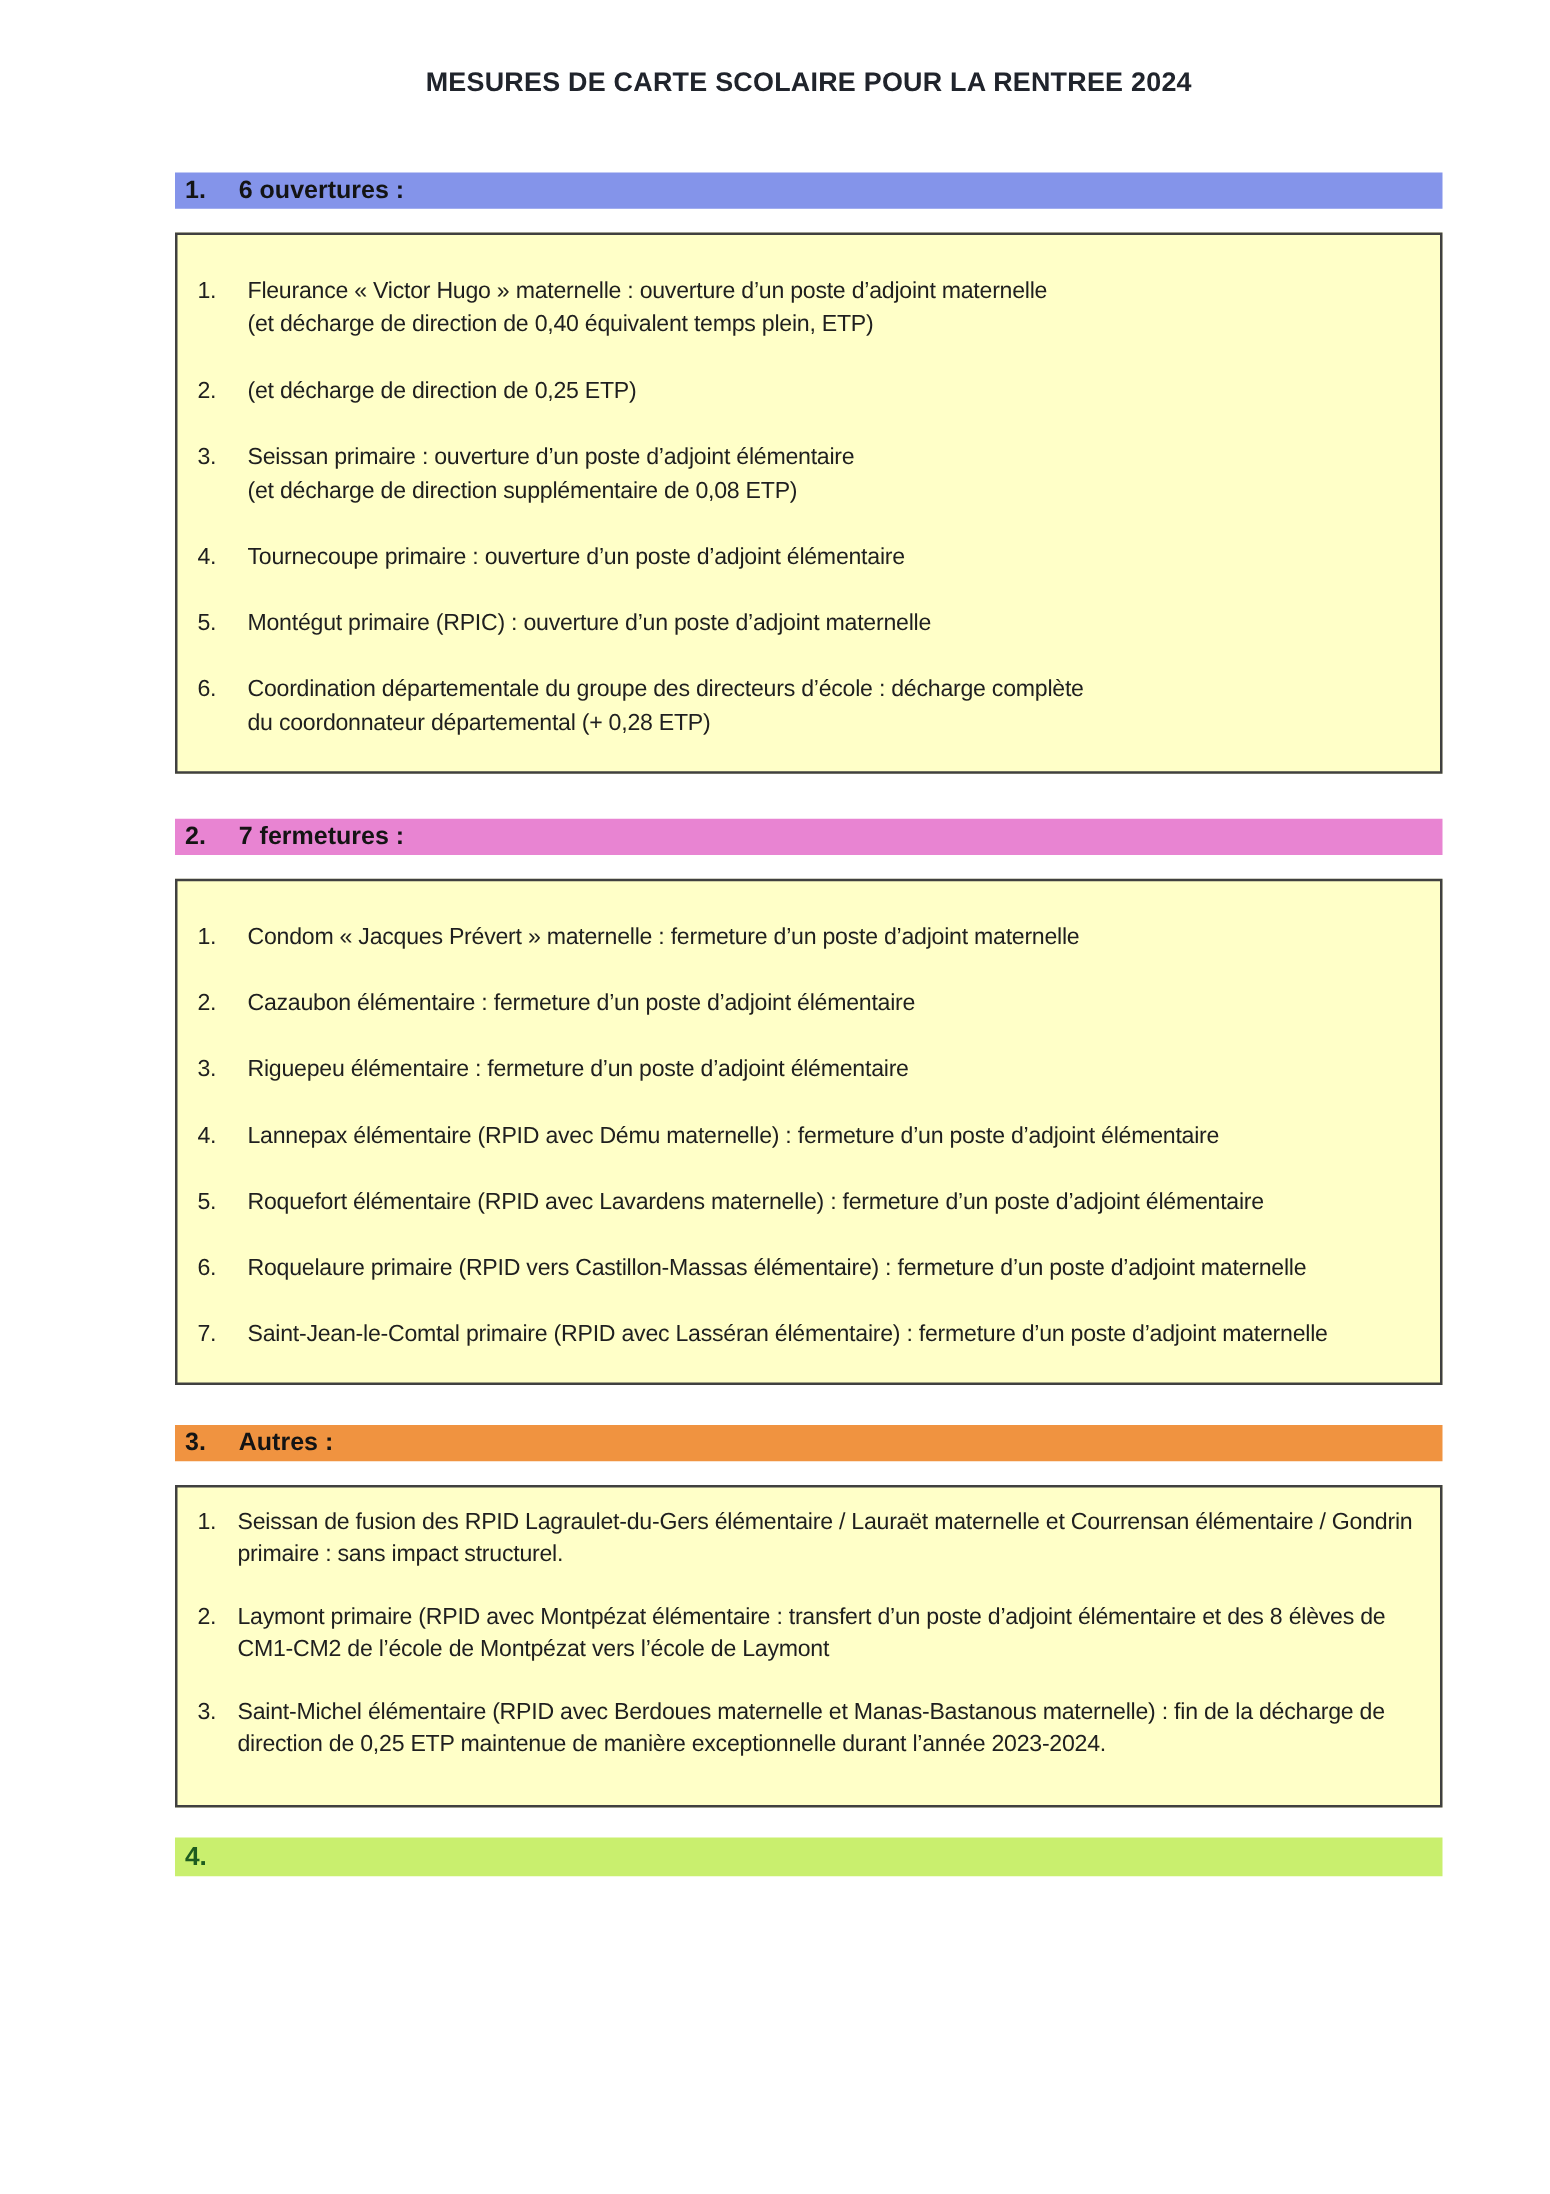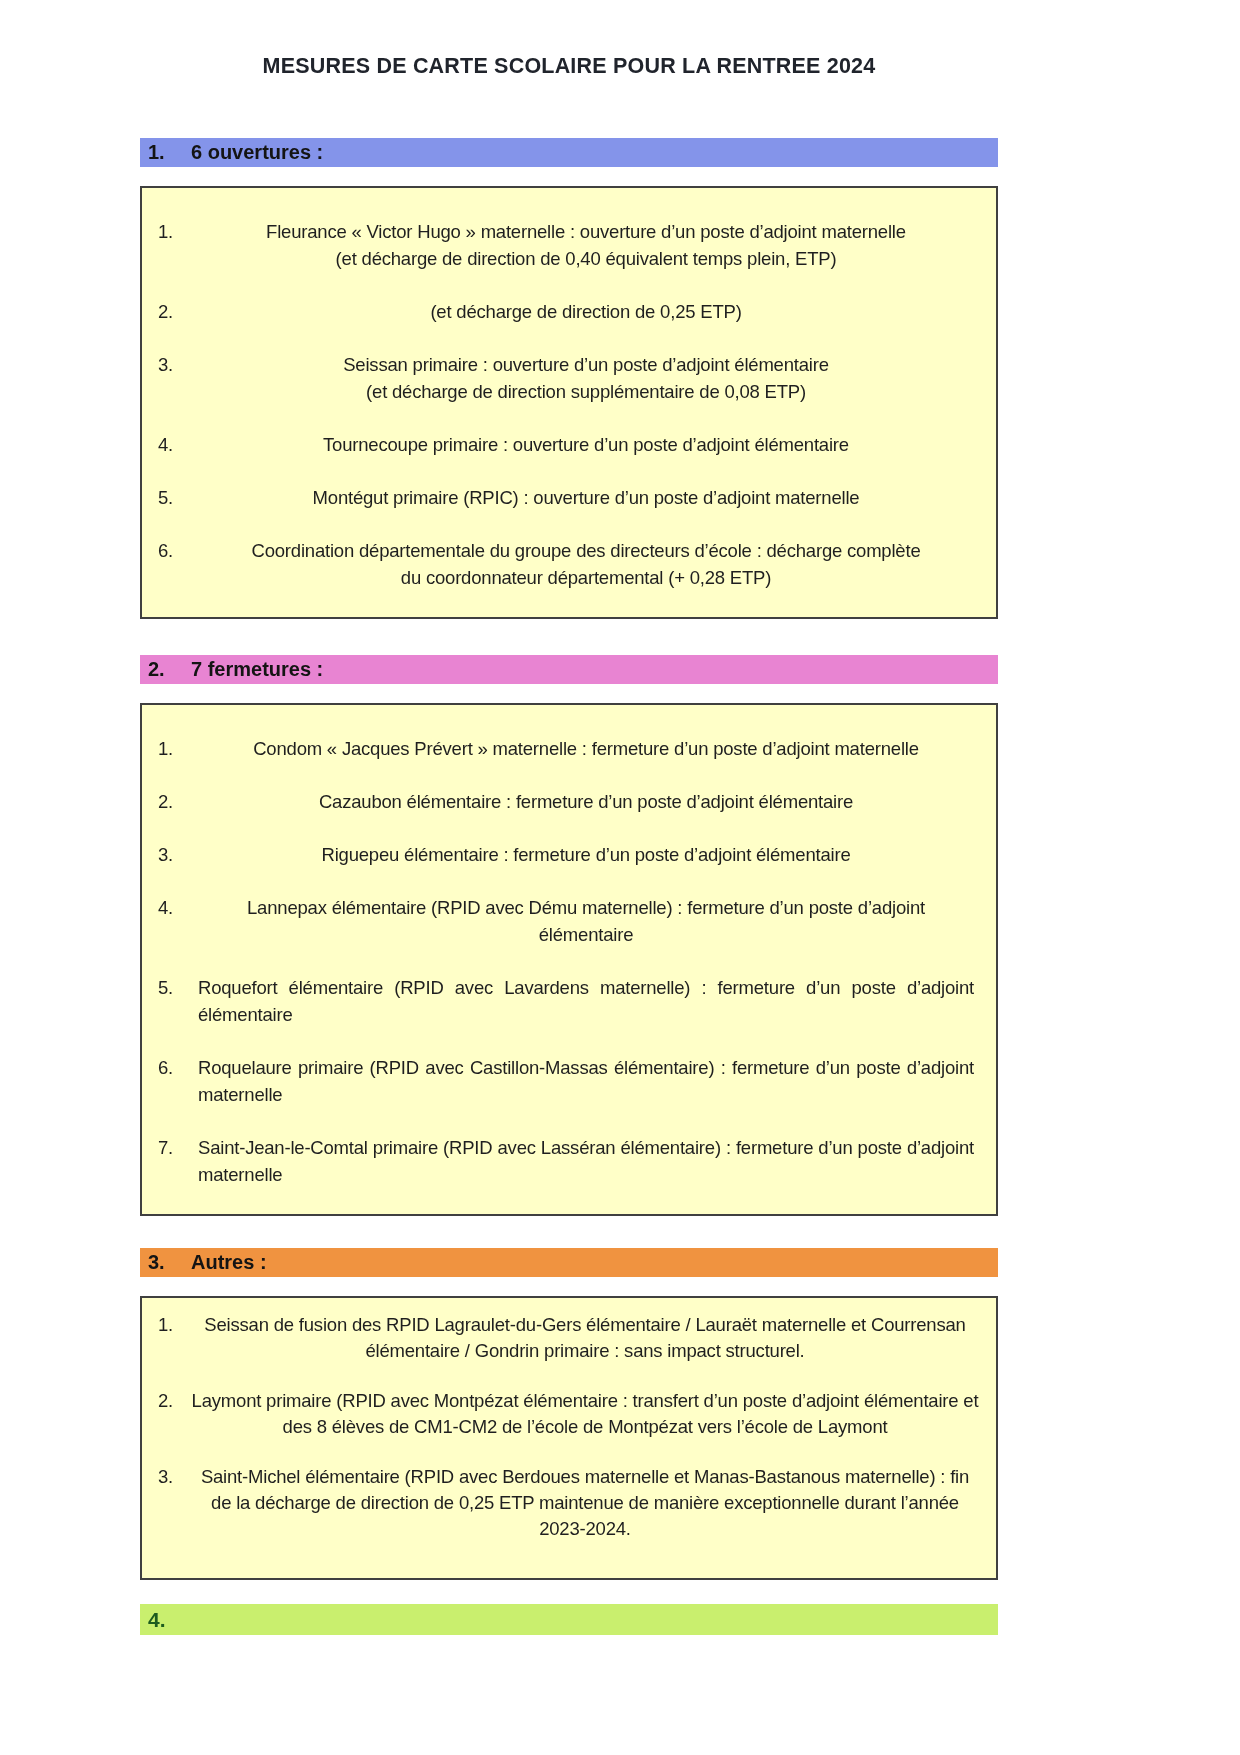--- a/index.html
+++ b/index.html
@@ -4,21 +4,21 @@
 <style>
   * { margin: 0; padding: 0; box-sizing: border-box; }
   html, body { background: #ffffff; }
   body {
     width: 1240px; height: 1755px;
     font-family: "Liberation Sans", sans-serif;
     color: #1f1f1f;
     position: relative;
     overflow: hidden;
   }
-  .content { position: absolute; left: 140px; top: 0; width: 858px; }
+  .content { position: absolute; left: 140px; top: 0; width: 1014px; }
 
   .doc-title {
     padding-top: 54px;
     text-align: center;
     font-size: 21.5px;
     font-weight: bold;
     color: #20242c;
     letter-spacing: 0.2px;
   }
 
@@ -40,21 +40,21 @@
     margin-top: 19px;
     border: 2px solid #404040;
     padding: 30px 20px 26px 12px;
     font-size: 18.5px;
     letter-spacing: -0.2px;
     line-height: 27px;
   }
   .item { display: flex; margin-bottom: 26px; }
   .item:last-child { margin-bottom: 0; }
   .inum { width: 44px; flex: none; padding-left: 4px; }
-  .itext { flex: 1; padding-right: 2px; text-align: center; }
+  .itext { flex: 1; padding-right: 2px; }
   .justify .itext { text-align: justify; }
 
   .box.compact { padding: 14px 14px 12px 12px; line-height: 26px; }
   .box.compact .item { margin-bottom: 24px; }
   .box.compact .inum { width: 36px; }
 
   .balance-bar {
     display: flex;
     align-items: center;
     height: 31px;
@@ -140,21 +140,21 @@
     <div class="item">
       <span class="inum">4.</span>
       <div class="itext">Lannepax élémentaire (RPID avec Dému maternelle) : fermeture d’un poste d’adjoint élémentaire</div>
     </div>
     <div class="item justify">
       <span class="inum">5.</span>
       <div class="itext">Roquefort élémentaire (RPID avec Lavardens maternelle) : fermeture d’un poste d’adjoint élémentaire</div>
     </div>
     <div class="item justify">
       <span class="inum">6.</span>
-      <div class="itext">Roquelaure primaire (RPID avec Castillon-Massas élémentaire) : fermeture d’un poste d’adjoint maternelle</div>
+      <div class="itext">Roquelaure primaire (RPID vers Castillon-Massas élémentaire) : fermeture d’un poste d’adjoint maternelle</div>
     </div>
     <div class="item justify">
       <span class="inum">7.</span>
       <div class="itext">Saint-Jean-le-Comtal primaire (RPID avec Lasséran élémentaire) : fermeture d’un poste d’adjoint maternelle</div>
     </div>
   </div>
 
   <div class="sec-bar bar-3" style="background-color: rgb(240, 147, 64);">
     <span class="sec-num">3.</span>
     <span class="sec-label">Autres :</span>

